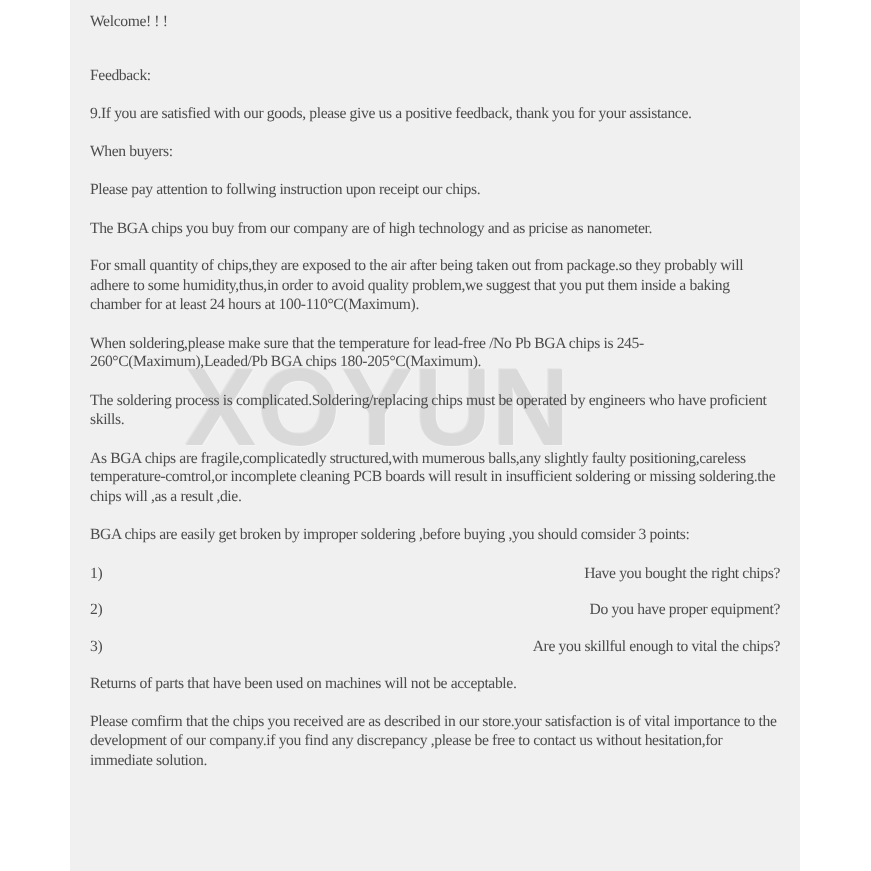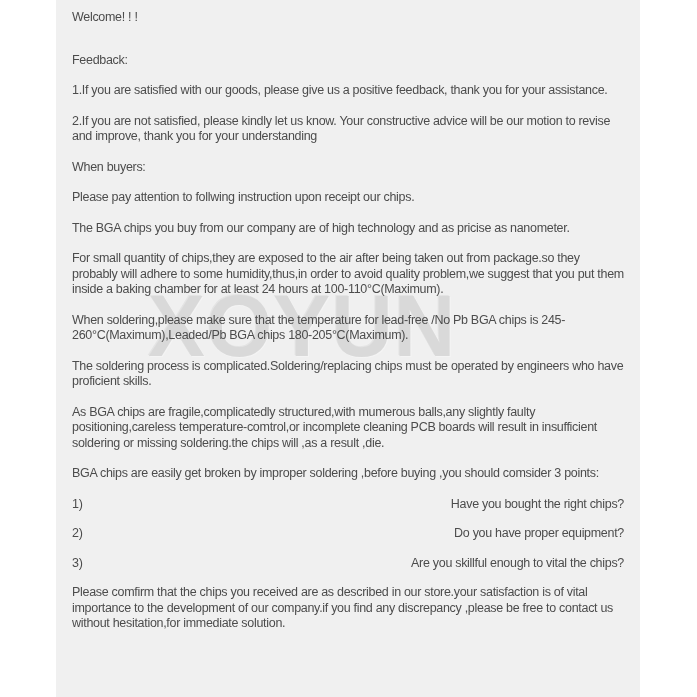--- a/index.html
+++ b/index.html
@@ -46,20 +46,21 @@
     z-index: 0;
   }
   .content {
     position: relative;
     z-index: 1;
     padding: 10px 16px 0 16px;
     color: #4c4c4c;
     font-size: 12.5px;
     letter-spacing: -0.3px;
     line-height: 15.5px;
+    font-family: Liberation Serif, serif;
   }
   .content p {
     margin: 0 0 15px 0;
   }
   .content p.welcome {
     margin-bottom: 27px;
   }
   .list-row {
     display: flex;
     margin: 0 0 14px 0;
@@ -77,22 +78,21 @@
 <body>
 
 <div class="page">
   <div class="sheet">
 
     <div class="watermark">XOYUN</div>
 
     <div class="content">
       <p class="welcome">Welcome! ! !</p>
       <p>Feedback:</p>
-      <p>1.If you are satisfied with our goods, please give us a positive feedback, thank you for your assistance.</p>
-      <p>2.If you are not satisfied, please kindly let us know. Your constructive advice will be our motion to revise and improve, thank you for your understanding</p>
+      <p>9.If you are satisfied with our goods, please give us a positive feedback, thank you for your assistance.</p>
       <p>When buyers:</p>
       <p>Please pay attention to follwing instruction upon receipt our chips.</p>
       <p>The BGA chips you buy from our company are of  high technology and as pricise as nanometer.</p>
       <p>For small quantity of chips,they are exposed to the air after being taken out from package.so they probably will adhere to some humidity,thus,in order to avoid quality problem,we suggest that you put them inside a baking chamber for at least 24 hours at 100-110°C(Maximum).</p>
       <p>When soldering,please make sure that the temperature for lead-free /No Pb BGA chips is 245-260°C(Maximum),Leaded/Pb BGA chips 180-205°C(Maximum).</p>
       <p>The soldering process is complicated.Soldering/replacing chips must be operated by engineers who have proficient skills.</p>
       <p>As BGA chips are fragile,complicatedly structured,with mumerous balls,any slightly faulty positioning,careless temperature-comtrol,or incomplete cleaning PCB boards will result in insufficient soldering or missing soldering.the chips will ,as a result ,die.</p>
       <p>BGA chips are easily get broken by improper soldering ,before buying ,you should comsider 3 points:</p>
 
       <div class="list-row">
@@ -101,17 +101,18 @@
       </div>
       <div class="list-row">
         <span class="num">2)</span>
         <span class="li-text">Do you have proper equipment?</span>
       </div>
       <div class="list-row">
         <span class="num">3)</span>
         <span class="li-text">Are you skillful enough to vital the chips?</span>
       </div>
 
+      <p>Returns of parts that have been used on machines will not be acceptable.</p>
       <p>Please comfirm that the chips you received are as described in our store.your satisfaction is of vital importance to the development of our company.if you find any discrepancy ,please be free to contact us without hesitation,for immediate solution.</p>
     </div>
 
   </div>
 </div>
 
 </body></html>

